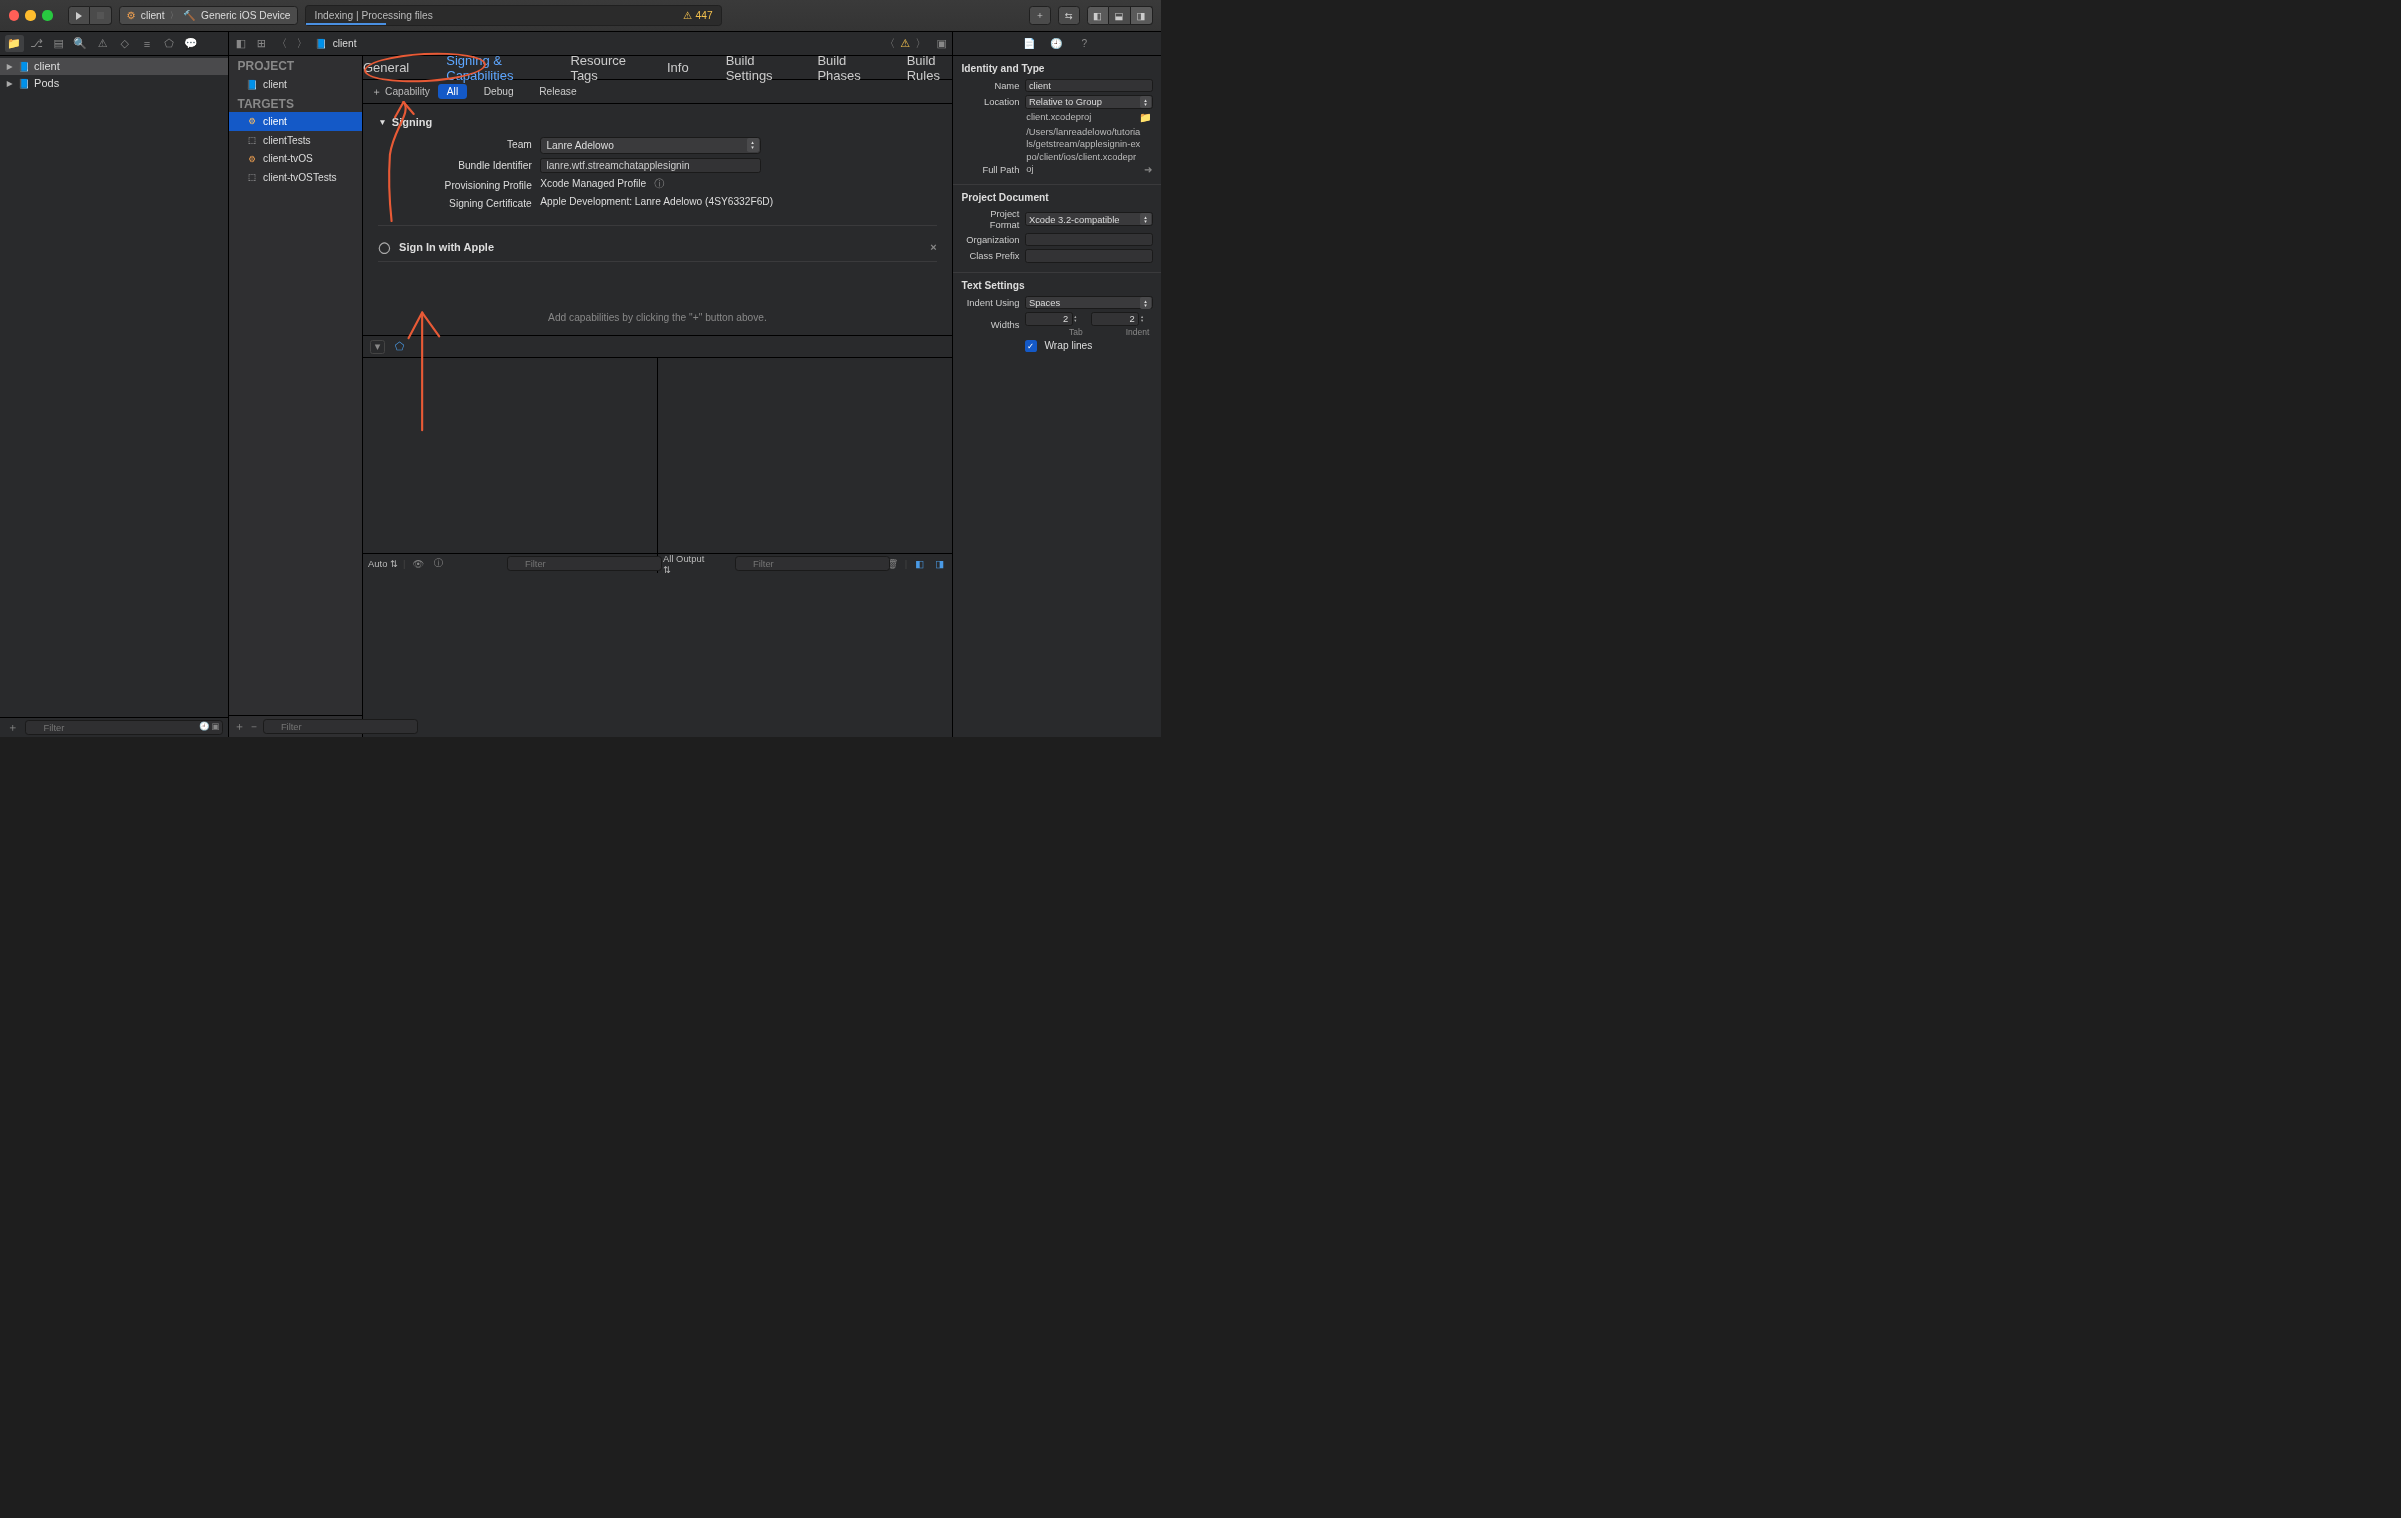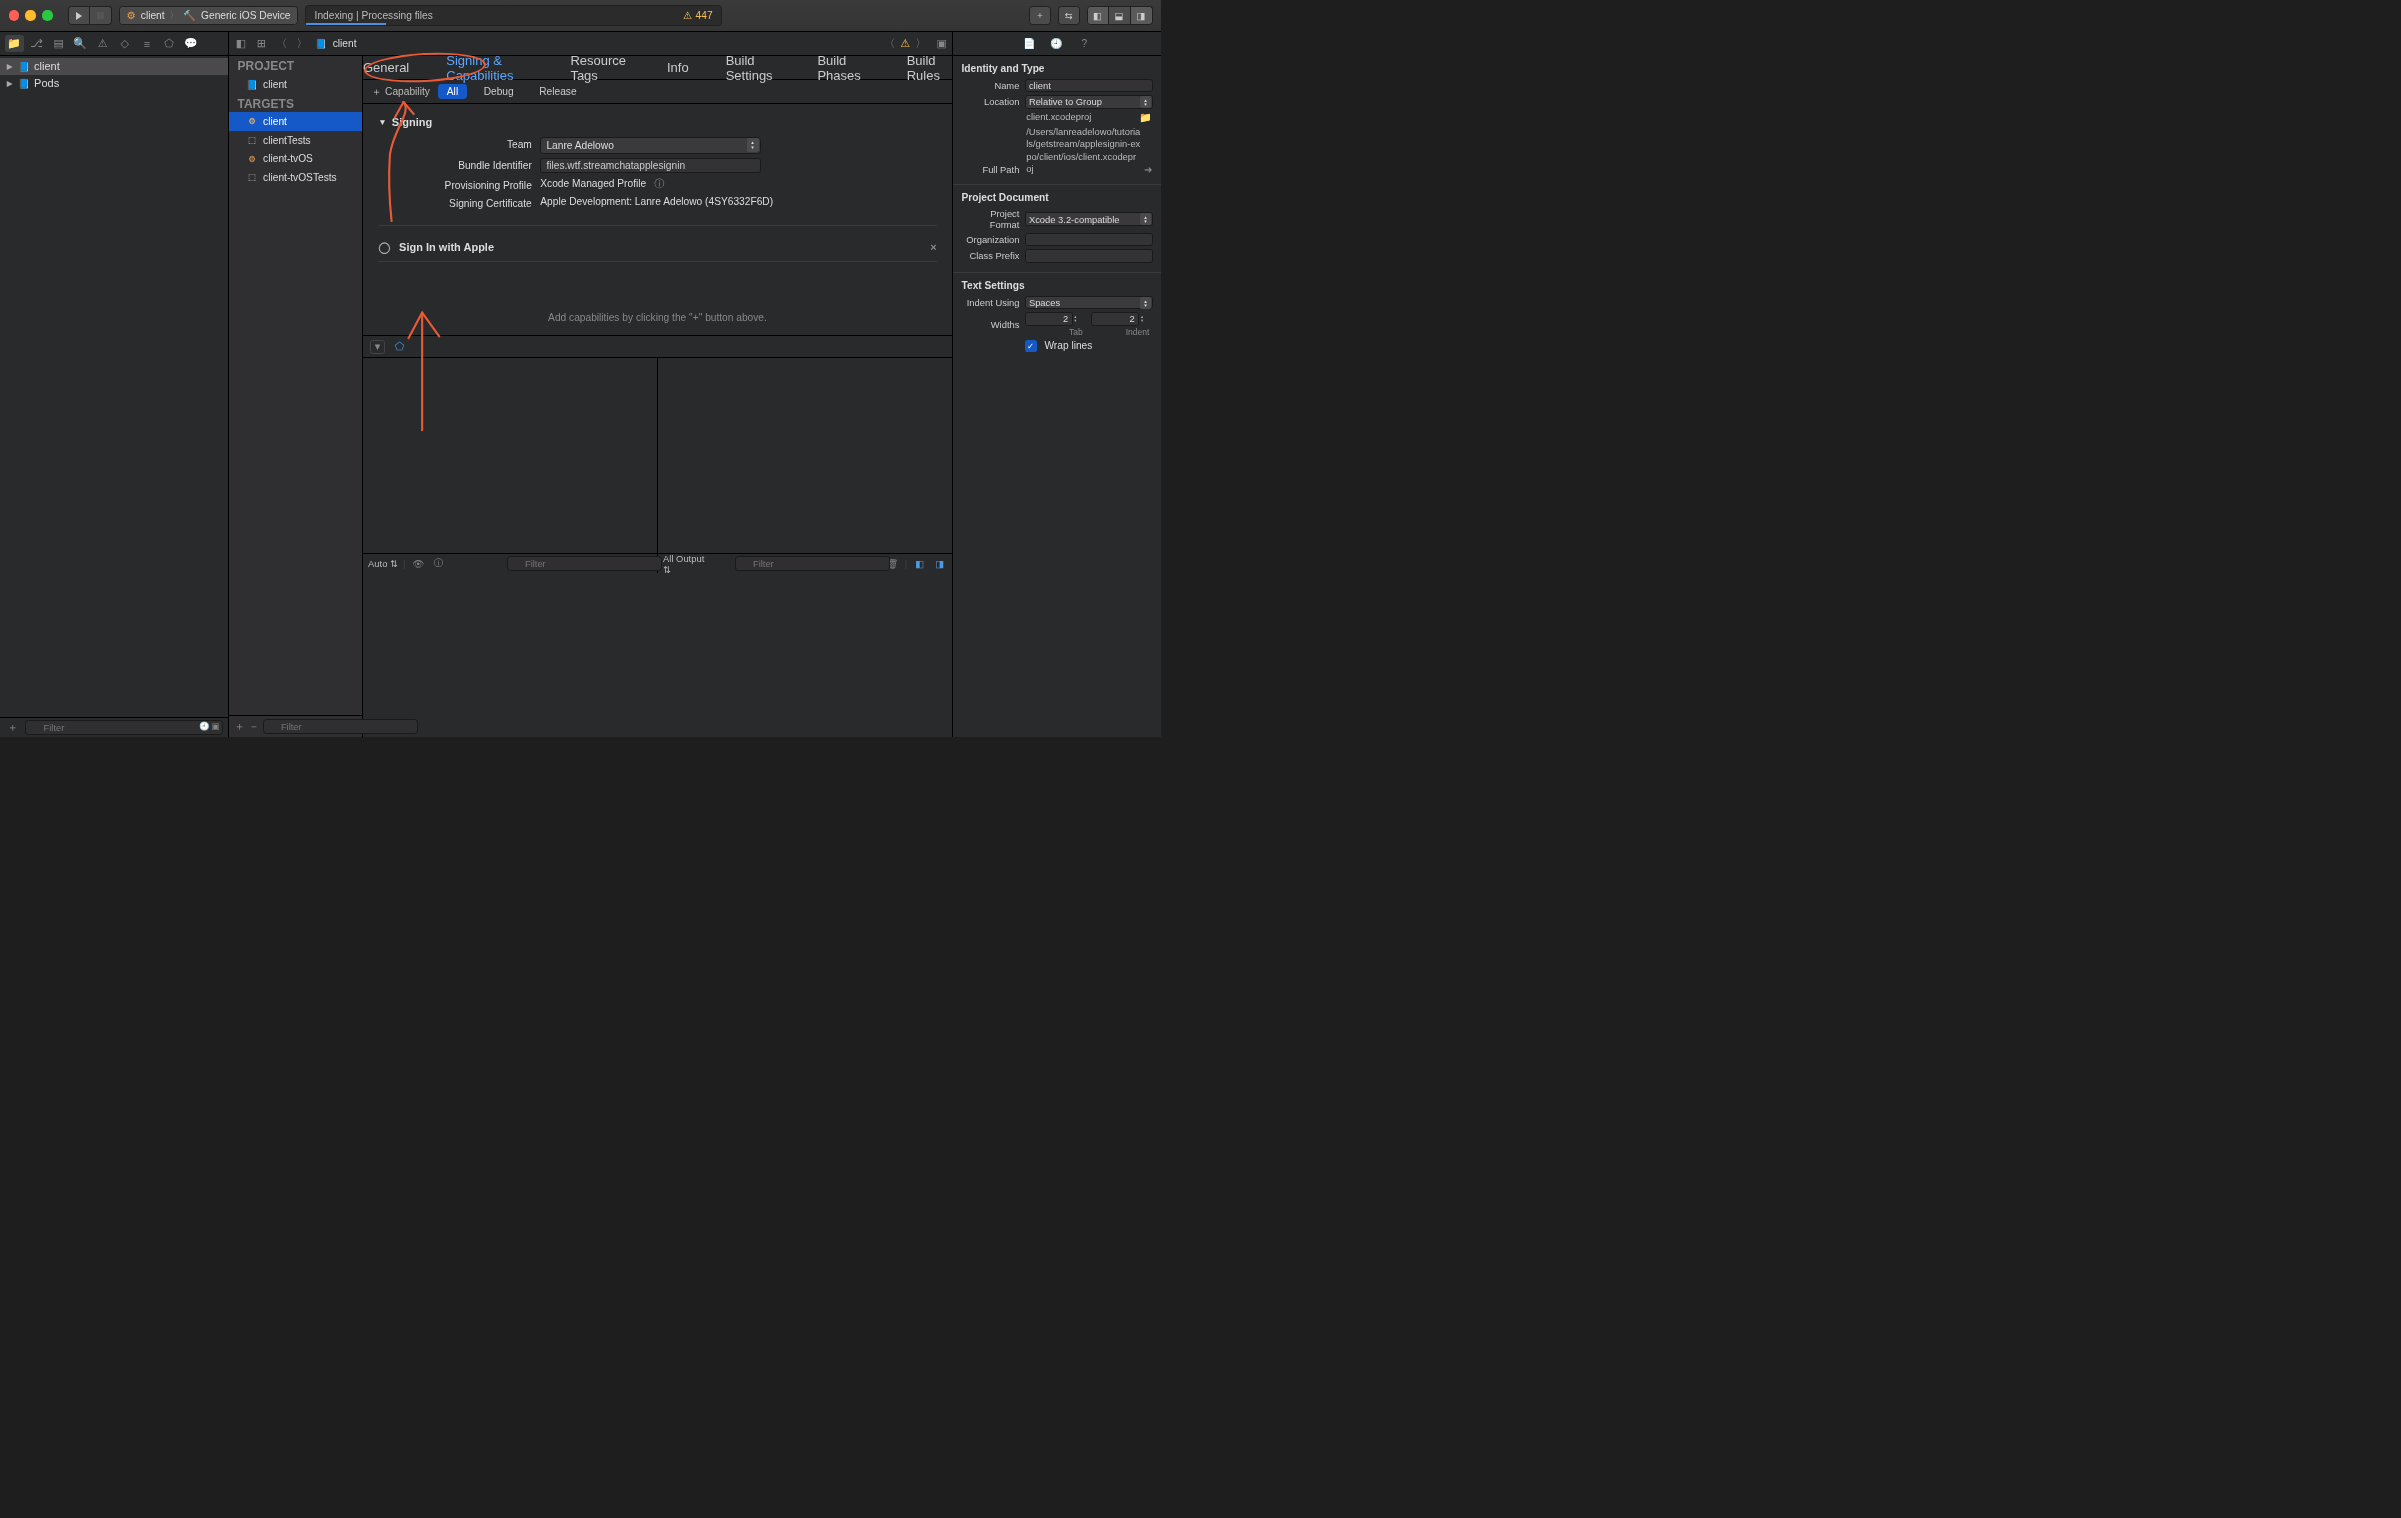--- a/index.html
+++ b/index.html
@@ -282,21 +282,21 @@
           <div class="form-row">
             <label>Team</label>
             <div class="select">
               <span>Lanre Adelowo</span>
               <span class="arrows">▴<br>▾</span>
             </div>
           </div>
           <div class="form-row">
             <label>Bundle Identifier</label>
             <div class="tfield">
-              <span>files.wtf.streamchatapplesignin</span>
+              <span>lanre.wtf.streamchatapplesignin</span>
             </div>
           </div>
           <div class="form-row">
             <label>Provisioning Profile</label>
             <div class="val">
               <span>Xcode Managed Profile</span>
               <span style="color:#888; margin-left:5.1px;">ⓘ</span>
             </div>
           </div>
           <div class="form-row">

